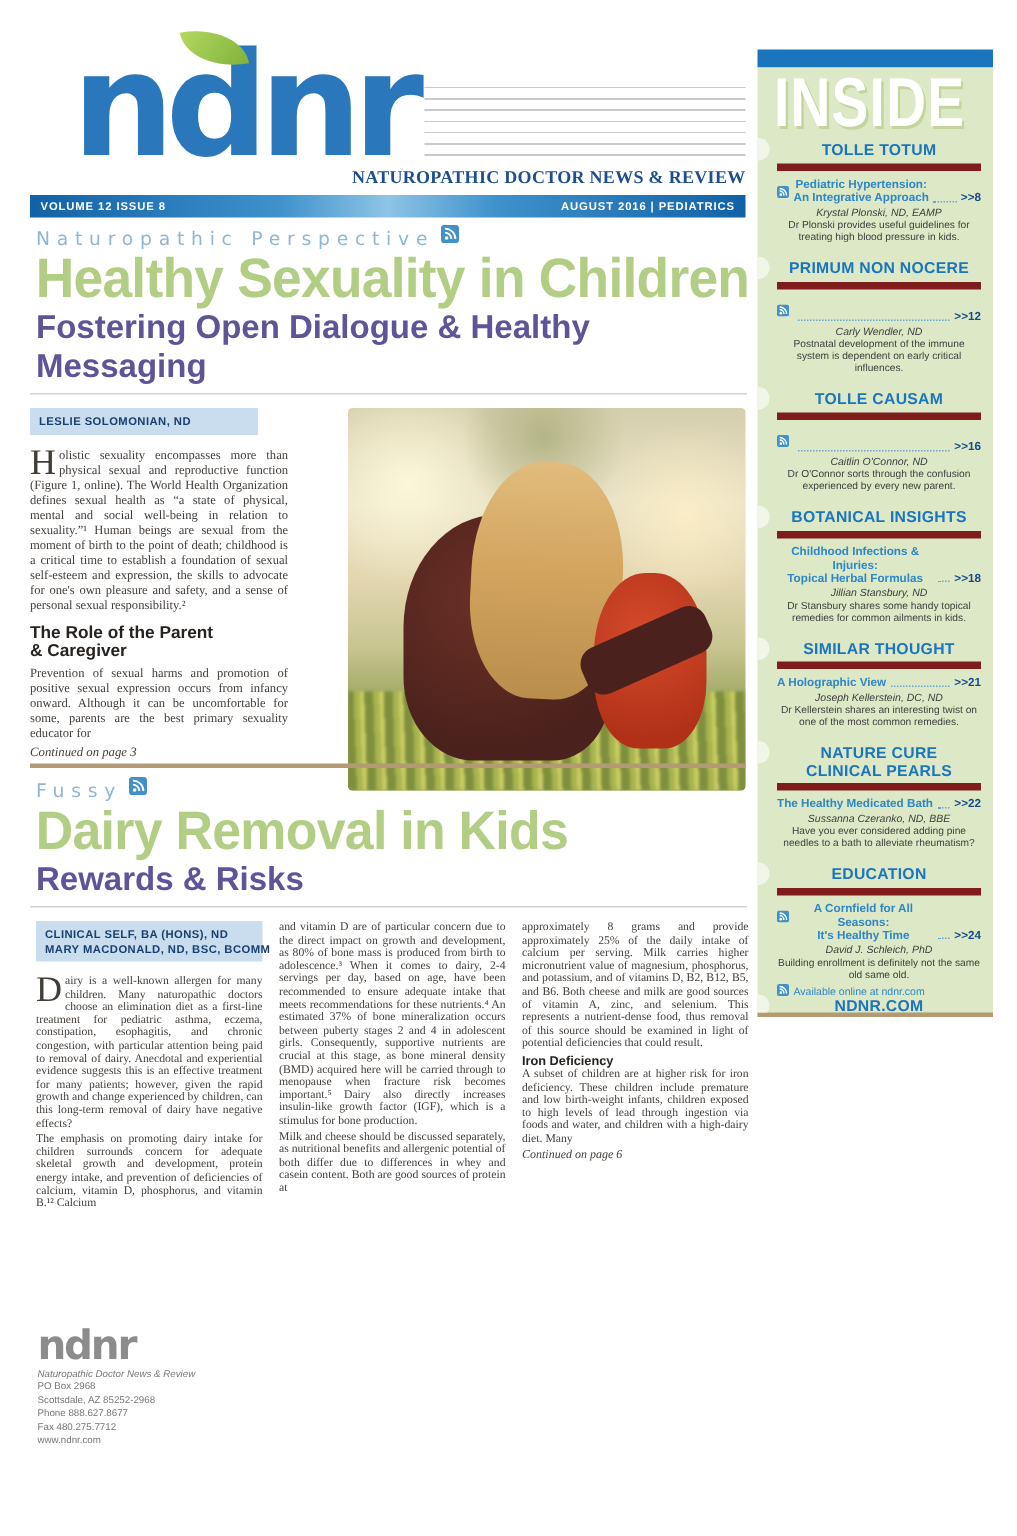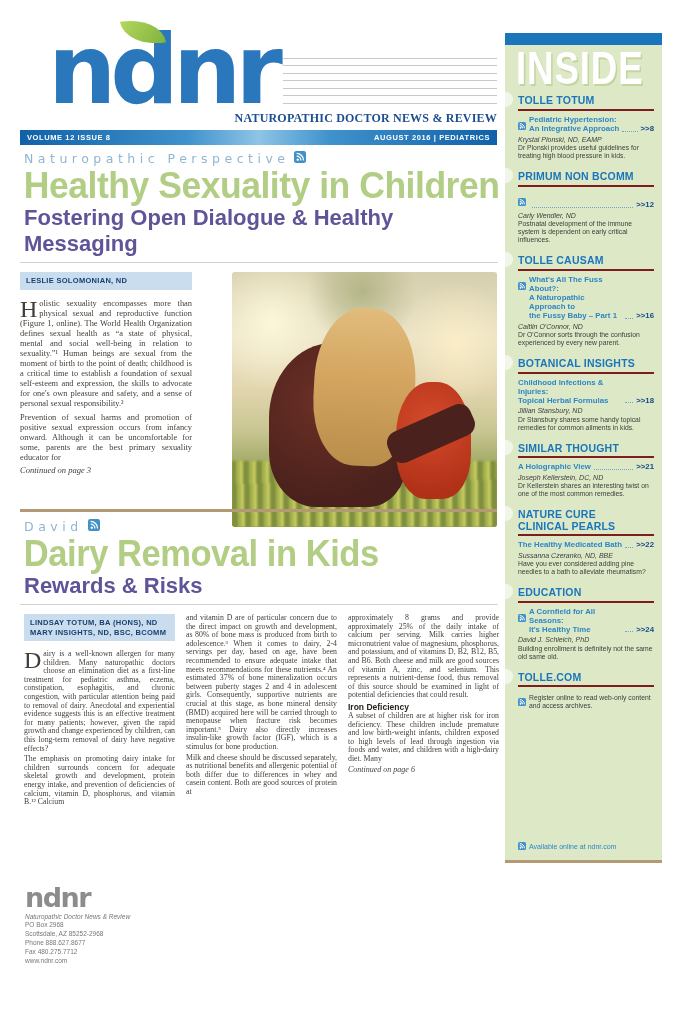--- a/index.html
+++ b/index.html
@@ -39,21 +39,21 @@
   .dropcap::first-letter { float:left; font-size:24px; line-height:19px; padding:1px 2px 0 0; color:#433d38; }
   .sect-head { font-family:"Liberation Sans",sans-serif; font-weight:bold; color:#26221f;
              white-space:pre-line; }
   .continued { font-family:"Liberation Serif",serif; font-style:italic; color:#433d38; }
 
   
   #article1 { top:149px; }
   #article1 .a-title { font-size:37px; }
   #a1-body { display:flex; margin-top:9px; }
   #a1-col { width:178px; flex:0 0 178px; }
-  #a1-col .byline-box { width:172px; }
+  #a1-col .byline-box { width:152px; }
   #a1-col .bodytxt { font-size:8.4px; line-height:10.1px; margin-top:9px; width:172px; }
   #a1-col .sect-head { font-size:11.5px; line-height:12.5px; margin-top:6px; }
   #a1-col .bodytxt.p2 { margin-top:3px; }
   #a1-col .continued { font-size:8.5px; margin-top:2px; padding-right:14px; }
 
   
   .photo { position:relative; width:265px; height:255px; margin-left:34px; border-radius:3px;
            overflow:hidden; background:linear-gradient(180deg,#d6cfae 0%,#e9e2c6 25%,#e3d6b0 45%,#c9c693 62%,#9aa45c 78%,#8b9a48 100%); }
   .ph-bokeh1 { position:absolute; left:-30px; top:-20px; width:140px; height:140px; border-radius:50%;
            background:radial-gradient(circle,rgba(255,250,220,0.9),rgba(255,250,220,0) 70%); }
@@ -85,30 +85,30 @@
   .a2-col .byline-box { margin-bottom:9px; }
   .a2-col .byline-box div { white-space:nowrap; }
   .a2-col .bodytxt + .bodytxt { margin-top:2px; }
   .a2-col .sect-head { font-size:11px; line-height:12px; margin-top:7px; }
   .a2-col .subsect-head { font-size:8.5px; font-weight:bold; color:#26221f; margin-top:2px; }
   .a2-col .continued { font-size:8px; margin-top:1px; padding-right:6px; }
 
   
   #sidebar { position:absolute; left:505px; top:33px; width:157px; height:830px; }
   .sb-bluebar { height:12px; background:#1b75bc; }
-  .sb-panel { position:relative; height:818px; background:#dde9c6; overflow:hidden;
-              border-bottom:3px solid #b39a74; padding:2px 8px 0 13px; }
+  .sb-panel { position:relative; height:633px; background:#dde9c6; overflow:hidden;
+              border-bottom:3px solid #b39a74; padding:2px 8px 0 13px;text-align:center; }
   .sb-title { font-weight:bold; font-size:46px; line-height:46px; color:#ffffff;
               letter-spacing:1px; transform:scaleX(0.80); transform-origin:left;
               text-shadow:2px 2px 0 #c3d49c; margin:-2px 0 4px -2px; white-space:nowrap; }
   .sb-section { position:relative; margin-bottom:11px; }
   .sb-section::before { content:''; position:absolute; left:-20px; top:-3px; width:15px; height:15px;
               background:#f2f6e8; border-radius:50%; }
   .sb-head { font-weight:bold; font-size:10.5px; line-height:11.5px; color:#1b75bc;
-              letter-spacing:0.2px; border-bottom:2px solid #7f1d1d; padding-bottom:2px;
+              letter-spacing:0.2px; border-bottom:5px solid #7f1d1d; padding-bottom:2px;
               margin-bottom:4px; white-space:pre-line; }
   .entry-head { display:flex; align-items:flex-end; }
   .entry-head .rss { align-self:flex-start; margin:1px 3px 0 0; }
   .entry-title { font-size:7.8px; line-height:9.2px; font-weight:bold; color:#2e86c5; white-space:pre-line; }
   .leader { flex:1; border-bottom:1.3px dotted #6aa4cf; margin:0 3px 2px 3px; min-width:8px; }
   .entry-page { font-size:7.8px; font-weight:bold; color:#164a8c; padding-bottom:0.5px; }
   .entry-author { font-size:7px; font-style:italic; color:#3d3d3d; margin-top:2px; }
   .entry-desc { font-size:6.8px; line-height:8px; color:#3d3d3d; margin-top:1.5px; }
   .sb-note { position:absolute; left:13px; bottom:9px; display:flex; align-items:center; gap:3px;
               font-size:7px; color:#2e86c5; }
@@ -146,58 +146,60 @@
           </svg>
       </span>
     </div>
     <div class="a-title">Healthy Sexuality in Children</div>
     <div class="a-sub">Fostering Open Dialogue &amp; Healthy Messaging</div>
     <div class="a-rule"></div>
     <div id="a1-body">
       <div id="a1-col">
         <div class="byline-box">LESLIE SOLOMONIAN, ND</div>
         <div class="bodytxt dropcap">Holistic sexuality encompasses more than physical sexual and reproductive function (Figure 1, online). The World Health Organization defines sexual health as “a state of physical, mental and social well-being in relation to sexuality.”¹ Human beings are sexual from the moment of birth to the point of death; childhood is a critical time to establish a foundation of sexual self-esteem and expression, the skills to advocate for one's own pleasure and safety, and a sense of personal sexual responsibility.²</div>
+        <div class="sect-head">The Role of the Parent
+&amp; Caregiver</div>
         <div class="bodytxt p2">Prevention of sexual harms and promotion of positive sexual expression occurs from infancy onward. Although it can be uncomfortable for some, parents are the best primary sexuality educator for</div>
         <div class="continued">Continued on page 3</div>
       </div>
       <div class="photo">
         <div class="ph-bokeh1"></div>
         <div class="ph-bokeh2"></div>
         <div class="ph-bokeh3"></div>
         <div class="ph-grass"></div>
         <div class="ph-adult"></div>
         <div class="ph-hair"></div>
         <div class="ph-child"></div>
         <div class="ph-arm"></div>
       </div>
     </div>
   </div>
 
   <div class="tan-rule"></div>
 
   <div class="article" id="article2">
     <div class="kicker-row">
-      <span class="kicker">David</span>
+      <span class="kicker">Fussy</span>
       <span class="rss">
         <svg width="12" height="12" viewBox="0 0 16 16">
             <rect width="16" height="16" rx="3" fill="#4191c8"></rect>
             <circle cx="5" cy="11.5" r="1.6" fill="#fff"></circle>
             <path d="M3.5 6.8a5.7 5.7 0 0 1 5.7 5.7" stroke="#fff" stroke-width="1.7" fill="none"></path>
             <path d="M3.5 3.2a9.3 9.3 0 0 1 9.3 9.3" stroke="#fff" stroke-width="1.7" fill="none"></path>
           </svg>
       </span>
     </div>
     <div class="a-title">Dairy Removal in Kids</div>
     <div class="a-sub">Rewards &amp; Risks</div>
     <div class="a-rule"></div>
     <div id="a2-cols">
       <div class="a2-col">
         <div class="byline-box">
-          <div>LINDSAY TOTUM, BA (HONS), ND</div>
-          <div>MARY INSIGHTS, ND, BSC, BCOMM</div>
+          <div>CLINICAL SELF, BA (HONS), ND</div>
+          <div>MARY MACDONALD, ND, BSC, BCOMM</div>
         </div>
         <div class="bodytxt dropcap">Dairy is a well-known allergen for many children. Many naturopathic doctors choose an elimination diet as a first-line treatment for pediatric asthma, eczema, constipation, esophagitis, and chronic congestion, with particular attention being paid to removal of dairy. Anecdotal and experiential evidence suggests this is an effective treatment for many patients; however, given the rapid growth and change experienced by children, can this long-term removal of dairy have negative effects?</div>
         <div class="bodytxt">The emphasis on promoting dairy intake for children surrounds concern for adequate skeletal growth and development, protein energy intake, and prevention of deficiencies of calcium, vitamin D, phosphorus, and vitamin B.¹² Calcium</div>
       </div>
       <div class="a2-col">
         <div class="bodytxt">and vitamin D are of particular concern due to the direct impact on growth and development, as 80% of bone mass is produced from birth to adolescence.³ When it comes to dairy, 2-4 servings per day, based on age, have been recommended to ensure adequate intake that meets recommendations for these nutrients.⁴ An estimated 37% of bone mineralization occurs between puberty stages 2 and 4 in adolescent girls. Consequently, supportive nutrients are crucial at this stage, as bone mineral density (BMD) acquired here will be carried through to menopause when fracture risk becomes important.⁵ Dairy also directly increases insulin-like growth factor (IGF), which is a stimulus for bone production.</div>
         <div class="bodytxt">Milk and cheese should be discussed separately, as nutritional benefits and allergenic potential of both differ due to differences in whey and casein content. Both are good sources of protein at</div>
       </div>
       <div class="a2-col">
         <div class="bodytxt">approximately 8 grams and provide approximately 25% of the daily intake of calcium per serving. Milk carries higher micronutrient value of magnesium, phosphorus, and potassium, and of vitamins D, B2, B12, B5, and B6. Both cheese and milk are good sources of vitamin A, zinc, and selenium. This represents a nutrient-dense food, thus removal of this source should be examined in light of potential deficiencies that could result.</div>
@@ -225,21 +227,21 @@
           <span class="entry-title">Pediatric Hypertension:
 An Integrative Approach</span>
           <span class="leader"></span>
           <span class="entry-page">&gt;&gt;8</span>
         </div>
         <div class="entry-author">Krystal Plonski, ND, EAMP</div>
         <div class="entry-desc">Dr Plonski provides useful guidelines for treating high blood pressure in kids.</div>
       </div>
 
       <div class="sb-section">
-        <div class="sb-head">PRIMUM NON BCOMM</div>
+        <div class="sb-head">PRIMUM NON NOCERE</div>
         <div class="entry-head">
           <span class="rss"><svg width="8" height="8" viewBox="0 0 16 16">
                 <rect width="16" height="16" rx="3" fill="#4191c8"></rect>
                 <circle cx="5" cy="11.5" r="1.8" fill="#fff"></circle>
                 <path d="M3.5 6.8a5.7 5.7 0 0 1 5.7 5.7" stroke="#fff" stroke-width="2" fill="none"></path>
                 <path d="M3.5 3.2a9.3 9.3 0 0 1 9.3 9.3" stroke="#fff" stroke-width="2" fill="none"></path>
               </svg></span>
           <span class="leader"></span>
           <span class="entry-page">&gt;&gt;12</span>
         </div>
@@ -249,23 +251,20 @@
 
       <div class="sb-section">
         <div class="sb-head">TOLLE CAUSAM</div>
         <div class="entry-head">
           <span class="rss"><svg width="8" height="8" viewBox="0 0 16 16">
                 <rect width="16" height="16" rx="3" fill="#4191c8"></rect>
                 <circle cx="5" cy="11.5" r="1.8" fill="#fff"></circle>
                 <path d="M3.5 6.8a5.7 5.7 0 0 1 5.7 5.7" stroke="#fff" stroke-width="2" fill="none"></path>
                 <path d="M3.5 3.2a9.3 9.3 0 0 1 9.3 9.3" stroke="#fff" stroke-width="2" fill="none"></path>
               </svg></span>
-          <span class="entry-title">What's All The Fuss About?:
-A Naturopathic Approach to
-the Fussy Baby – Part 1</span>
           <span class="leader"></span>
           <span class="entry-page">&gt;&gt;16</span>
         </div>
         <div class="entry-author">Caitlin O'Connor, ND</div>
         <div class="entry-desc">Dr O'Connor sorts through the confusion experienced by every new parent.</div>
       </div>
 
       <div class="sb-section">
         <div class="sb-head">BOTANICAL INSIGHTS</div>
         <div class="entry-head">
@@ -313,21 +312,21 @@
           <span class="entry-title">A Cornfield for All Seasons:
 It's Healthy Time</span>
           <span class="leader"></span>
           <span class="entry-page">&gt;&gt;24</span>
         </div>
         <div class="entry-author">David J. Schleich, PhD</div>
         <div class="entry-desc">Building enrollment is definitely not the same old same old.</div>
       </div>
 
       <div class="sb-section">
-        <div class="sb-head">TOLLE.COM</div>
+        <div class="sb-head">NDNR.COM</div>
         <div class="entry-head">
           <span class="rss"><svg width="8" height="8" viewBox="0 0 16 16">
                 <rect width="16" height="16" rx="3" fill="#4191c8"></rect>
                 <circle cx="5" cy="11.5" r="1.8" fill="#fff"></circle>
                 <path d="M3.5 6.8a5.7 5.7 0 0 1 5.7 5.7" stroke="#fff" stroke-width="2" fill="none"></path>
                 <path d="M3.5 3.2a9.3 9.3 0 0 1 9.3 9.3" stroke="#fff" stroke-width="2" fill="none"></path>
               </svg></span>
           <span class="entry-desc" style="margin-top:0">Register online to read web-only content and access archives.</span>
         </div>
       </div>

